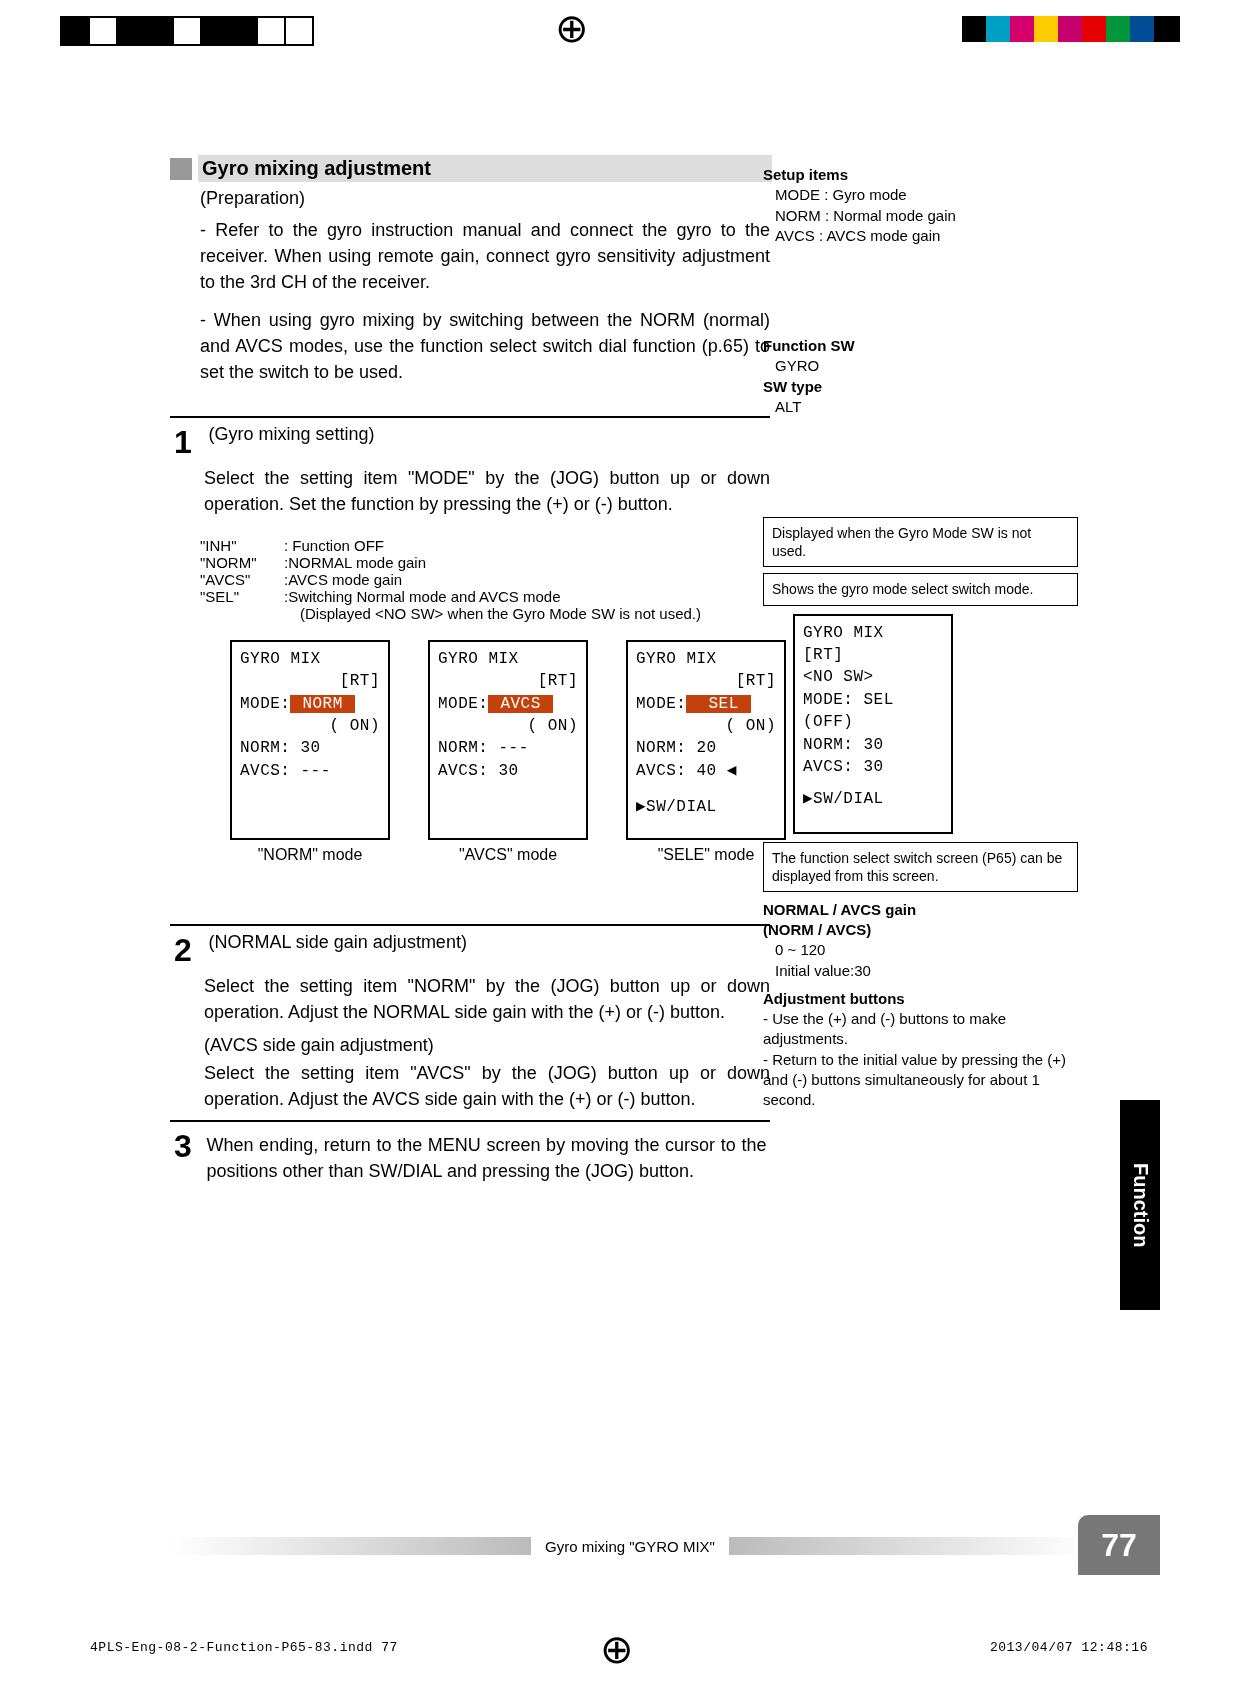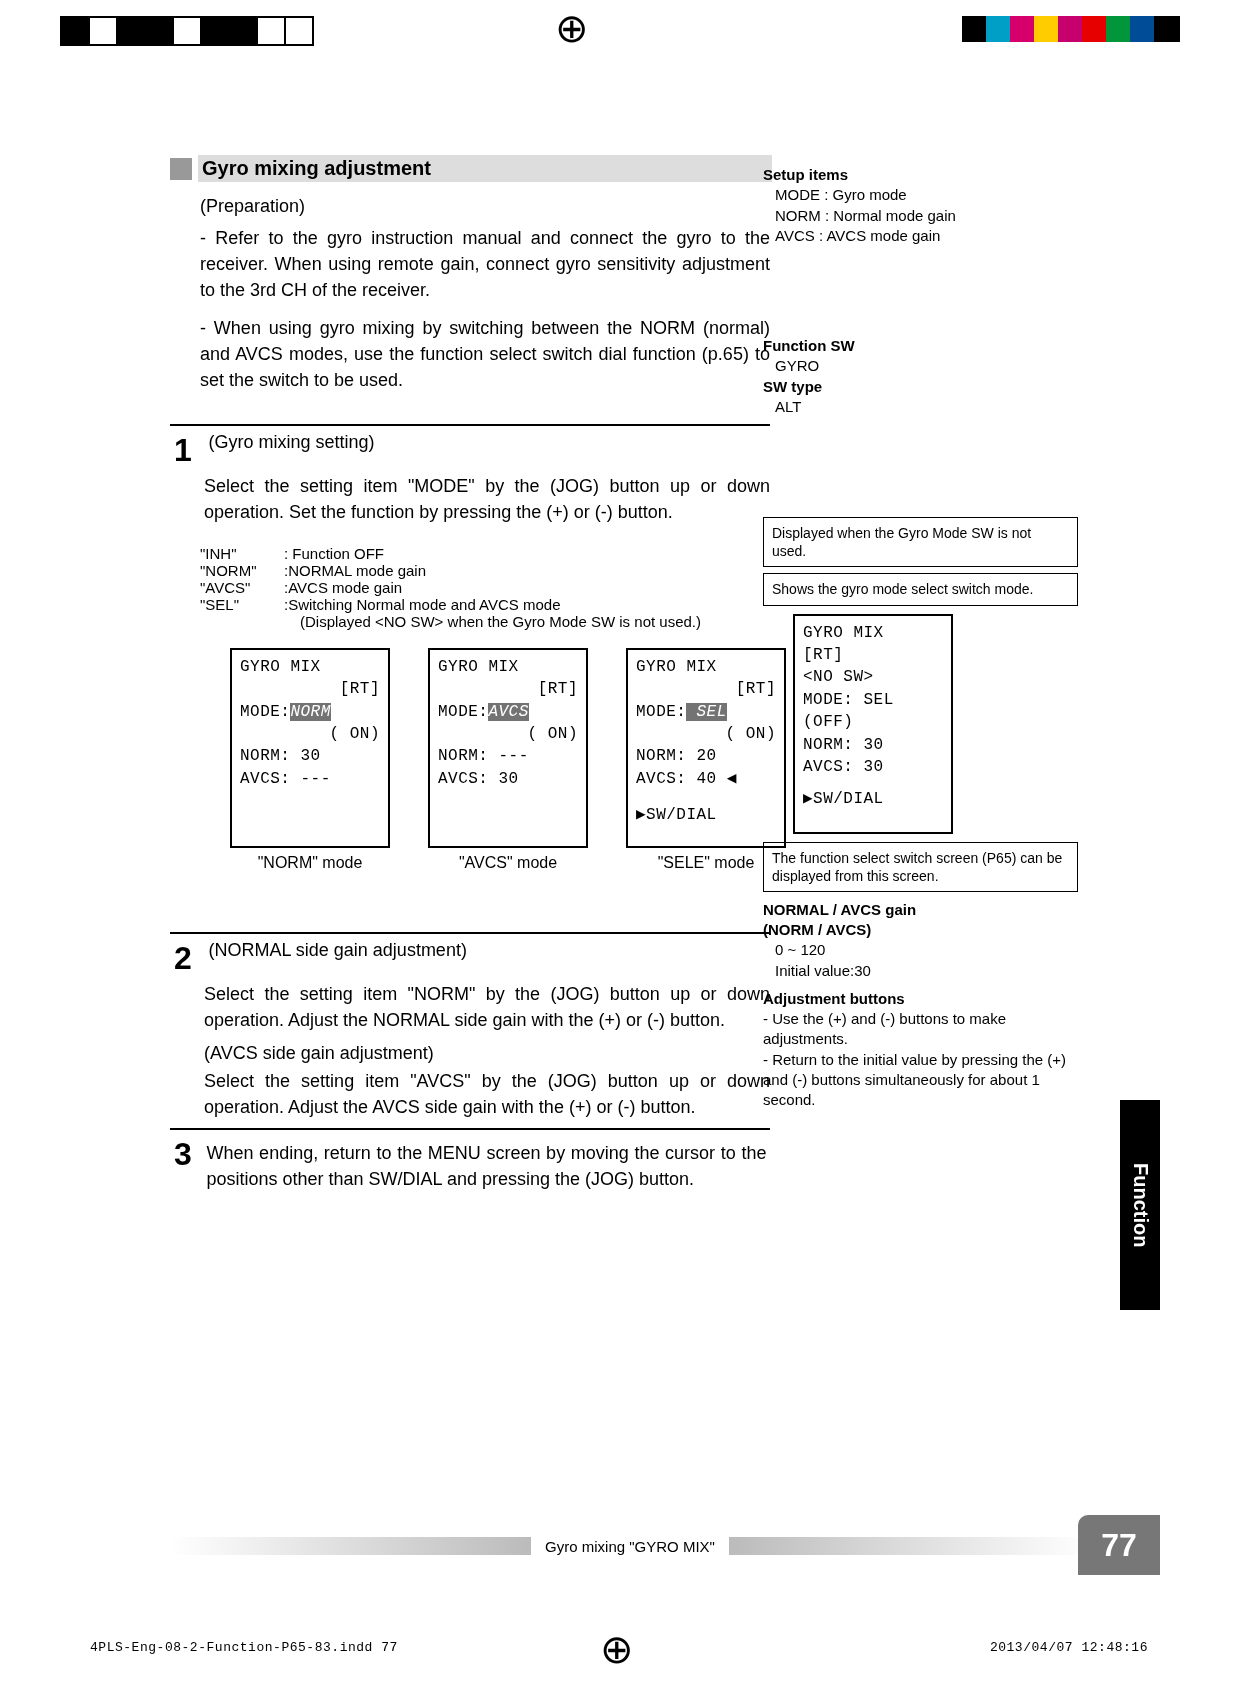--- a/index.html
+++ b/index.html
@@ -10,21 +10,21 @@
   .reg-left { position:absolute; left:60px; top:8px; }
   .reg-left span { display:inline-block; width:26px; height:26px; border:2px solid #000; margin-right:-2px; }
   .reg-left .b { background:#000; }
   .reg-center { position:absolute; left:555px; top:0; font-size:40px; line-height:40px; }
   .reg-right { position:absolute; right:60px; top:8px; }
   .reg-right span { display:inline-block; width:26px; height:26px; margin-right:-2px; }
 
   
   .content { position:absolute; top:155px; left:170px; width:920px; }
 
-  .title-row { display:flex; align-items:center; margin-bottom:8px; }
+  .title-row { display:flex; align-items:center; }
   .title-bar { width:22px; height:22px; background:#999; margin-right:6px; }
   .title-text { font-weight:bold; font-size:20px; background:#ddd; padding:2px 10px 2px 4px; flex:0 0 auto; width:560px; }
 
   .left-col { width:600px; display:inline-block; vertical-align:top; }
   .right-col { position:absolute; left:593px; top:0; width:315px; font-size:15px; line-height:1.35; }
 
   .prep { font-size:18px; margin:6px 0 6px 30px; }
   .para { font-size:18px; text-align:justify; margin:8px 0 12px 30px; line-height:1.45; }
 
   .step-hr { border:none; border-top:2px solid #000; margin:30px 0 6px 0; width:600px; }
@@ -37,21 +37,21 @@
   .defs { margin:20px 0 10px 30px; font-size:15px; }
   .defs .row { display:flex; }
   .defs .k { width:84px; }
   .defs .v { flex:1; }
   .defs .note { margin-left:100px; }
 
   
   .lcd-row { margin:18px 0 0 60px; display:flex; gap:38px; }
   .lcd { width:160px; height:200px; border:2px solid #000; font-family:'Courier New',monospace; font-size:16px; line-height:1.4; padding:6px 8px; box-sizing:border-box; letter-spacing:0.03em; position:relative; }
   .lcd .rt { text-align:right; }
-  .lcd .inv { background:#737373; color:#fff; padding:0 0;font-style:italic; }
+  .lcd .inv { background:#c2410c; color:#fff; padding:0 12px; }
   .lcd-caption { text-align:center; font-size:16px; margin-top:6px; width:160px; }
   .lcd-col { display:flex; flex-direction:column; align-items:center; }
 
   
   .side-block { margin-top:10px; }
   .side-bold { font-weight:bold; }
   .side-indent { margin-left:12px; }
 
   .callout { border:1px solid #000; padding:6px 8px; font-size:14px; line-height:1.3; margin:6px 0; }
 

